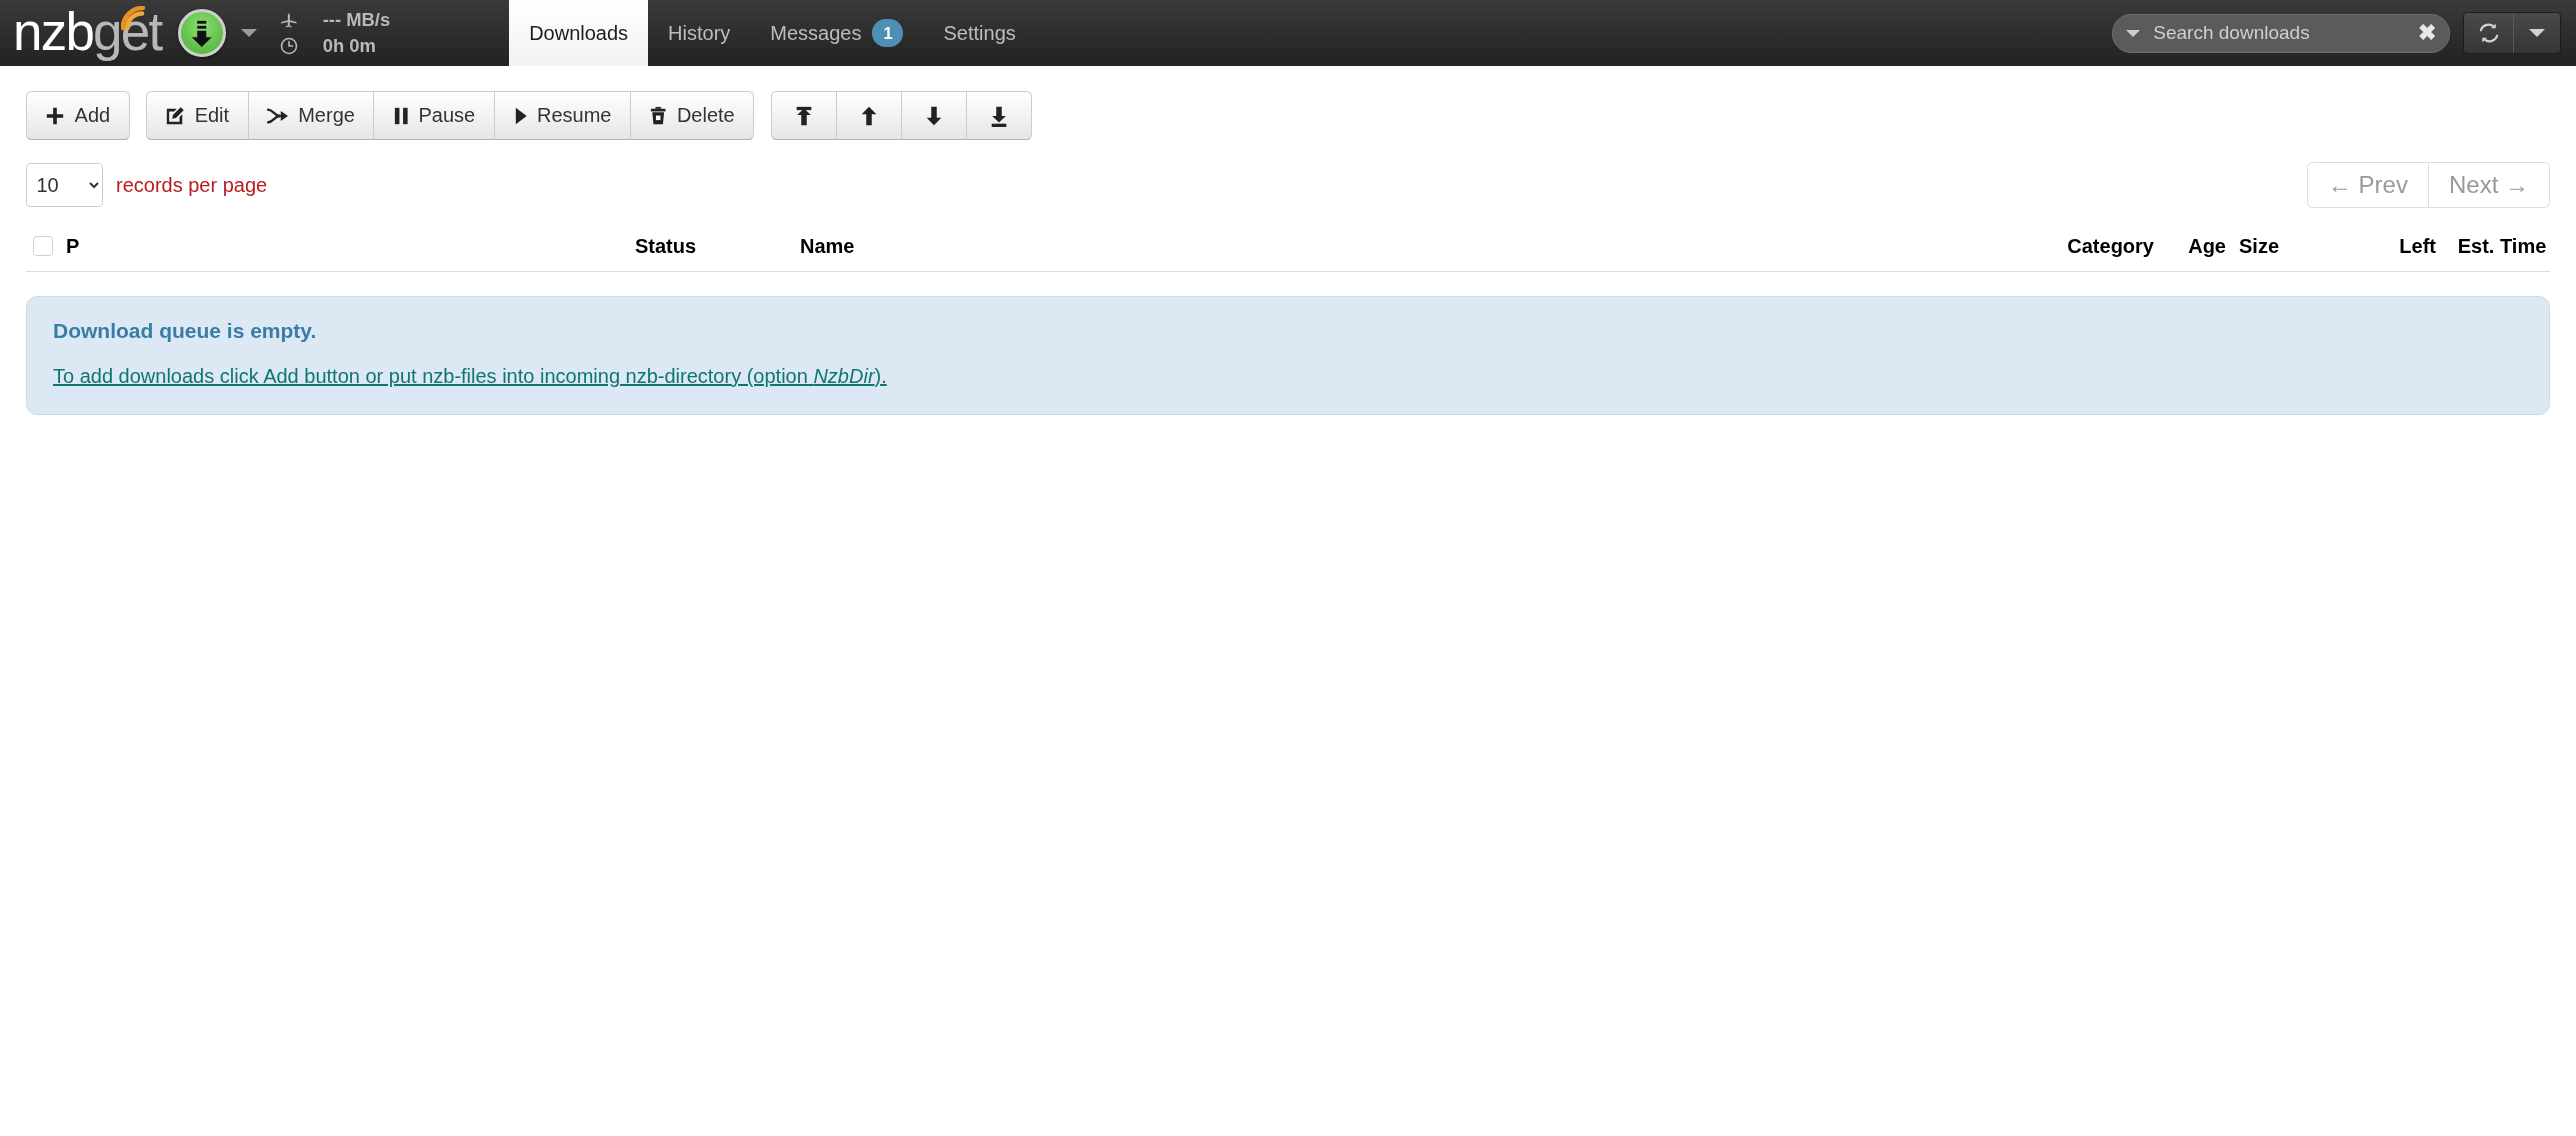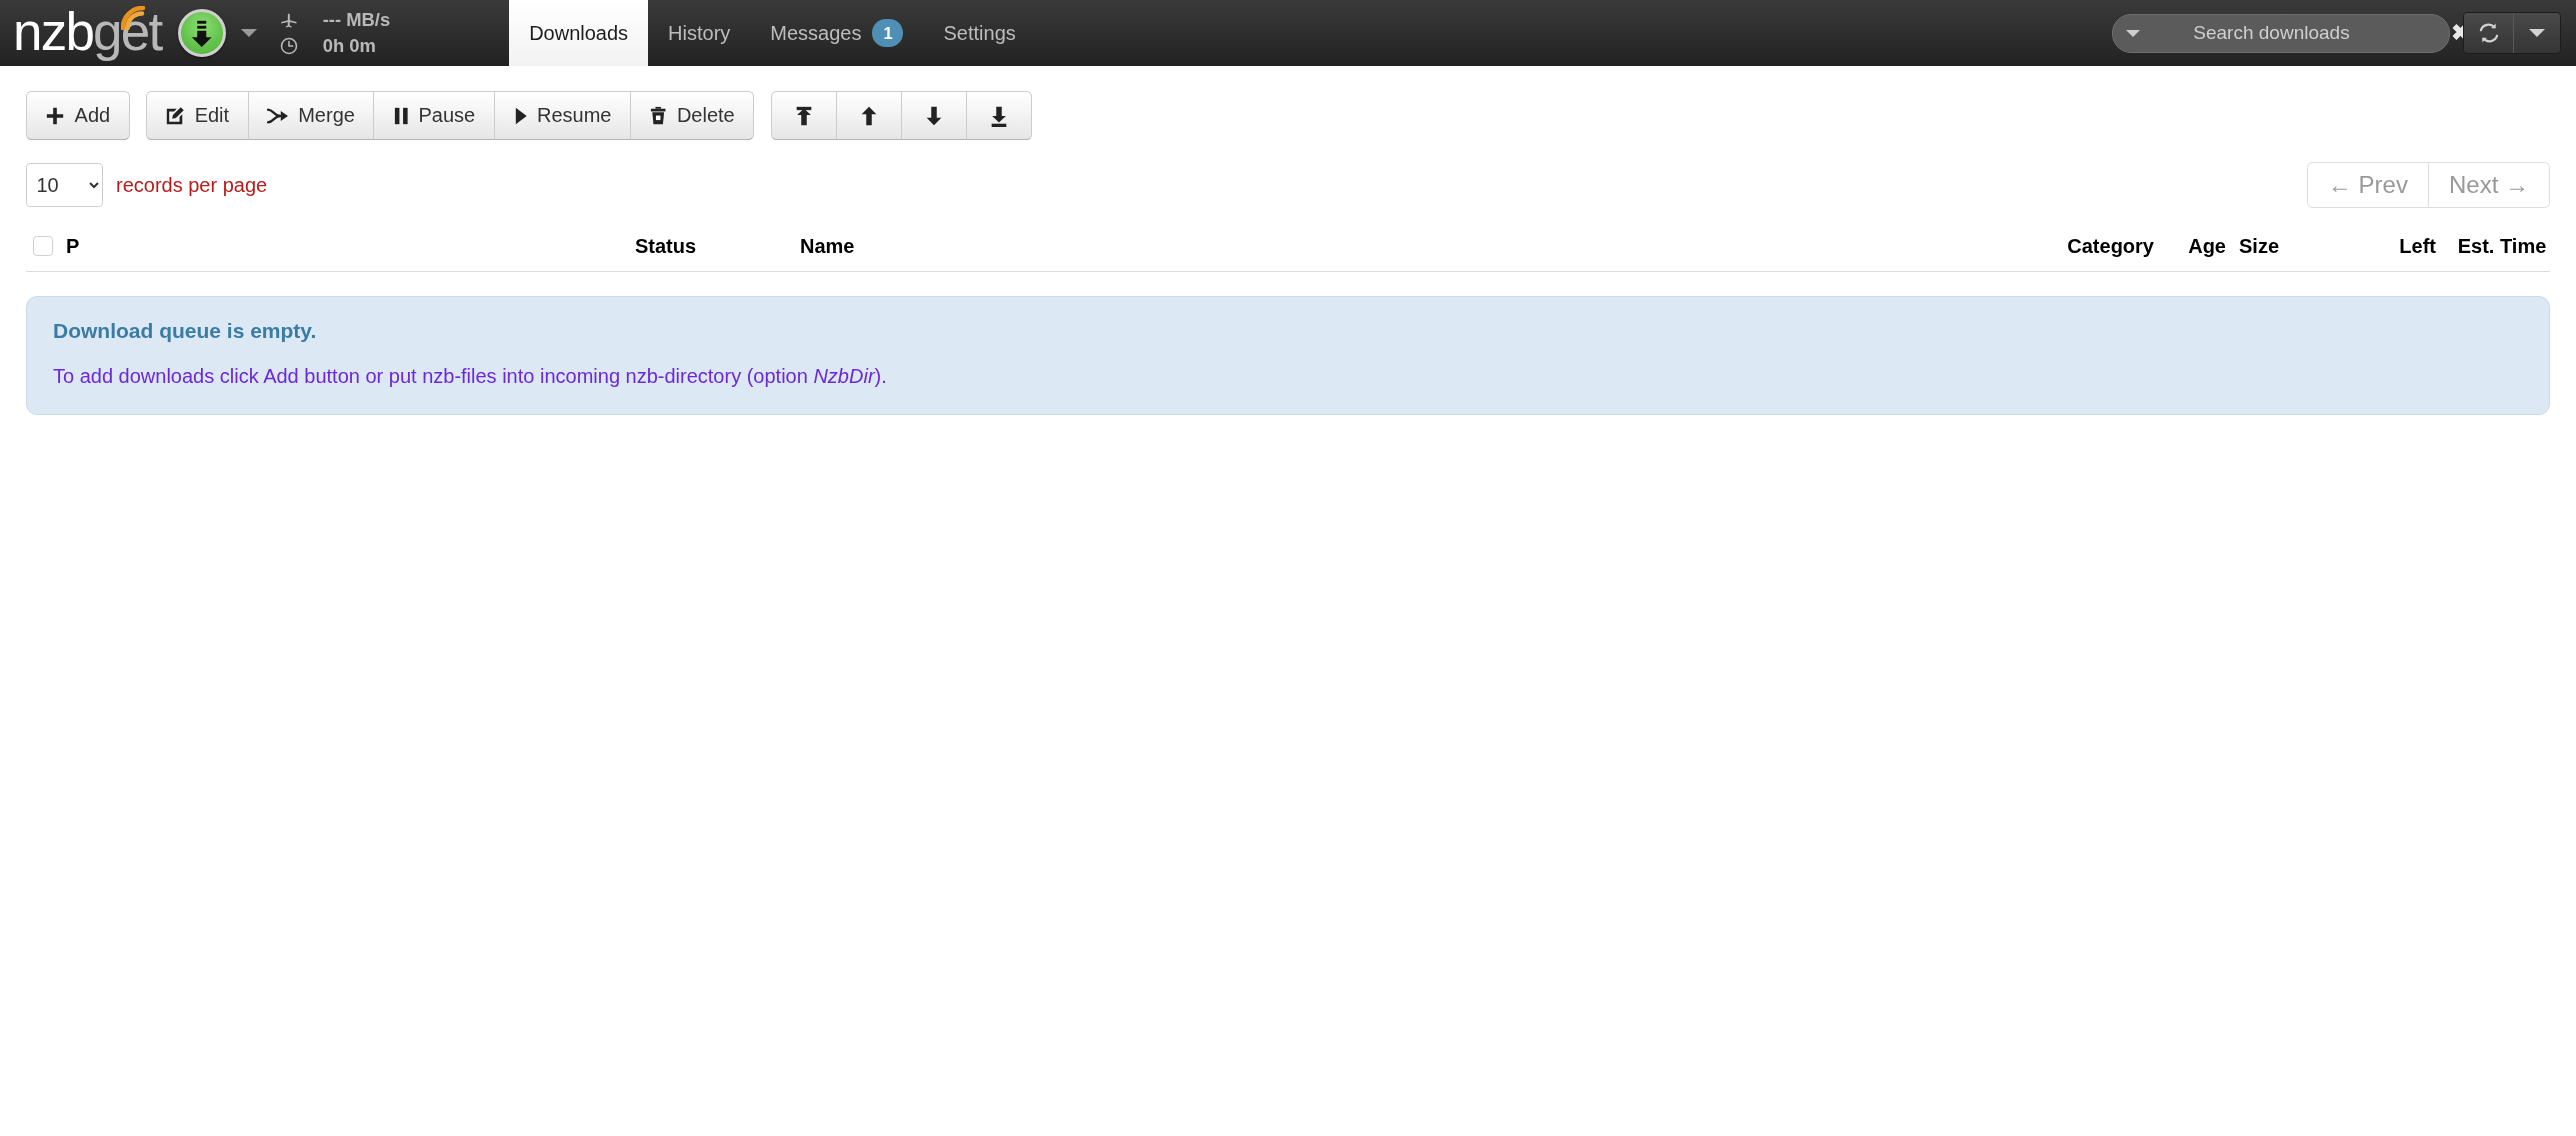--- a/index.html
+++ b/index.html
@@ -139,21 +139,20 @@
     border-top: 7.3px solid #cfcfcf;
     flex: 0 0 auto;
   }
   .search-input {
     flex: 1 1 auto;
     background: transparent;
     border: 0; outline: 0;
     color: #e5e5e5;
     font-size: 19px;
     font-family: "Liberation Sans", sans-serif;
-    margin-left: 40px;
   }
   .search-input::placeholder { color: #cfcfcf; opacity: 1; }
   .search-clear {
     color: #e8e8e8; font-size: 22px; font-weight: bold;
     cursor: pointer; line-height: 1; flex: 0 0 auto;
   }
   .refresh-group {
     display: flex; align-items: stretch;
     height: 42px;
     border-radius: 4.6px;
@@ -281,21 +280,22 @@
     color: #3f7fa6;
   }
   .alert-title {
     font-size: 21px;
     font-weight: bold;
     color: #3a7ca5;
     margin-bottom: 22px;
   }
   .alert-text {
     font-size: 20px;
-    color: #6d28d9;
+    color: #0f766e;
+    text-decoration: underline;
   }
   .alert-text i { font-style: italic; }
 </style>
 </head>
 <body>
 
 <div class="navbar">
 
   <div class="nav-left">
 

